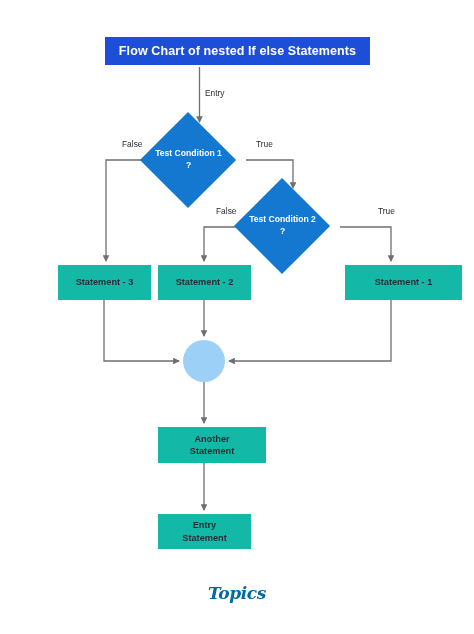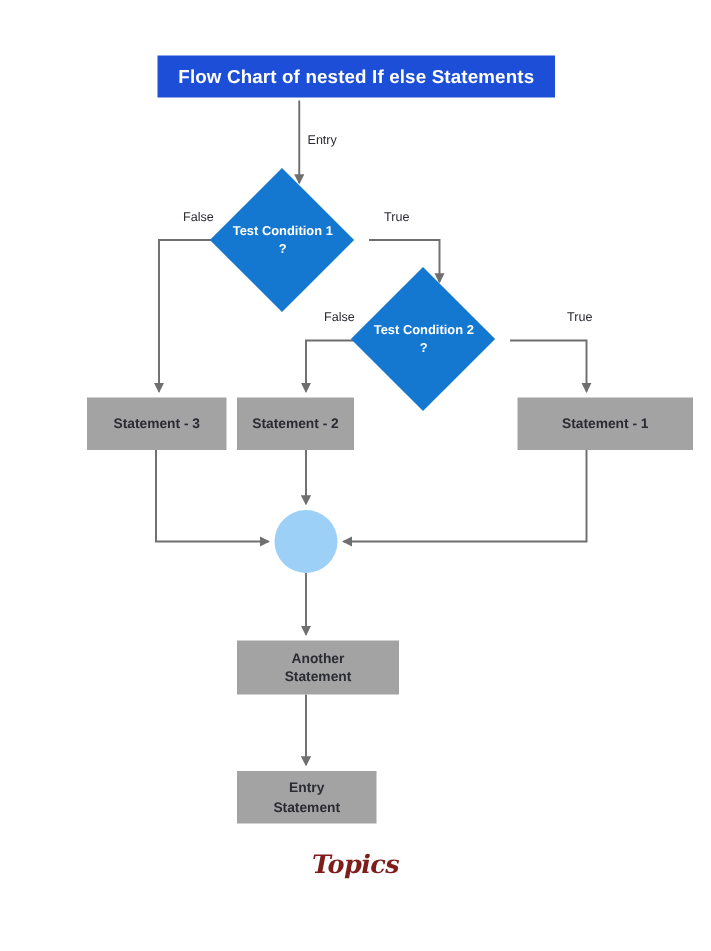--- a/index.html
+++ b/index.html
@@ -67,35 +67,35 @@
   }
   .diamond-2 {
     left: 248px;
     top: 192px;
     width: 68px;
     height: 68px;
   }
   
   .stmt-box {
     position: absolute;
-    background: #a3a3a3;
+    background: #14b8a6;
     display: flex;
     align-items: center;
     justify-content: center;
     box-sizing: border-box;
   }
   .stmt-box .stmt-text {
     color: #2B2B34;
     font-size: 9.2px;
     font-weight: bold;
     text-align: center;
     line-height: 1.35;
   }
   .box-s3 { left: 58px;  top: 265px; width: 93px; height: 35px; }
-  .box-s2 { left: 158px; top: 265px; width: 78px; height: 35px; }
+  .box-s2 { left: 158px; top: 265px; width: 93px; height: 35px; }
   .box-s1 { left: 345px; top: 265px; width: 117px; height: 35px; }
   .box-another { left: 158px; top: 427px; width: 108px; height: 36px; }
   .box-next    { left: 158px; top: 514px; width: 93px; height: 35px; }
   
   .merge-circle {
     position: absolute;
     left: 183px;
     top: 340px;
     width: 42px;
     height: 42px;
@@ -126,27 +126,27 @@
   }
   .logo .logo-scaler {
     display: block;
     color: #1A1A1A;
     font-size: 11px;
     font-weight: bold;
     letter-spacing: 1.1px;
   }
   .logo .logo-topics {
     display: block;
-    color: #7f1d1d;
+    color: #0369a1;
     font-size: 17px;
     font-style: italic;
     font-weight: bold;
     font-family: "DejaVu Serif", serif;
     letter-spacing: -0.4px;
-    margin-top: 1px;
+    margin-top: 17px;
   }
 </style>
 </head>
 <body>
 
 <svg id="canvas" viewBox="0 0 474 634" xmlns="http://www.w3.org/2000/svg">
   <defs>
     <marker id="arrow" viewBox="0 0 10 10" refX="8.6" refY="5" markerWidth="5.2" markerHeight="5.2" orient="auto-start-reverse">
       <path d="M 0 0 L 10 5 L 0 10 z" fill="#6F6F6F"></path>
     </marker>

